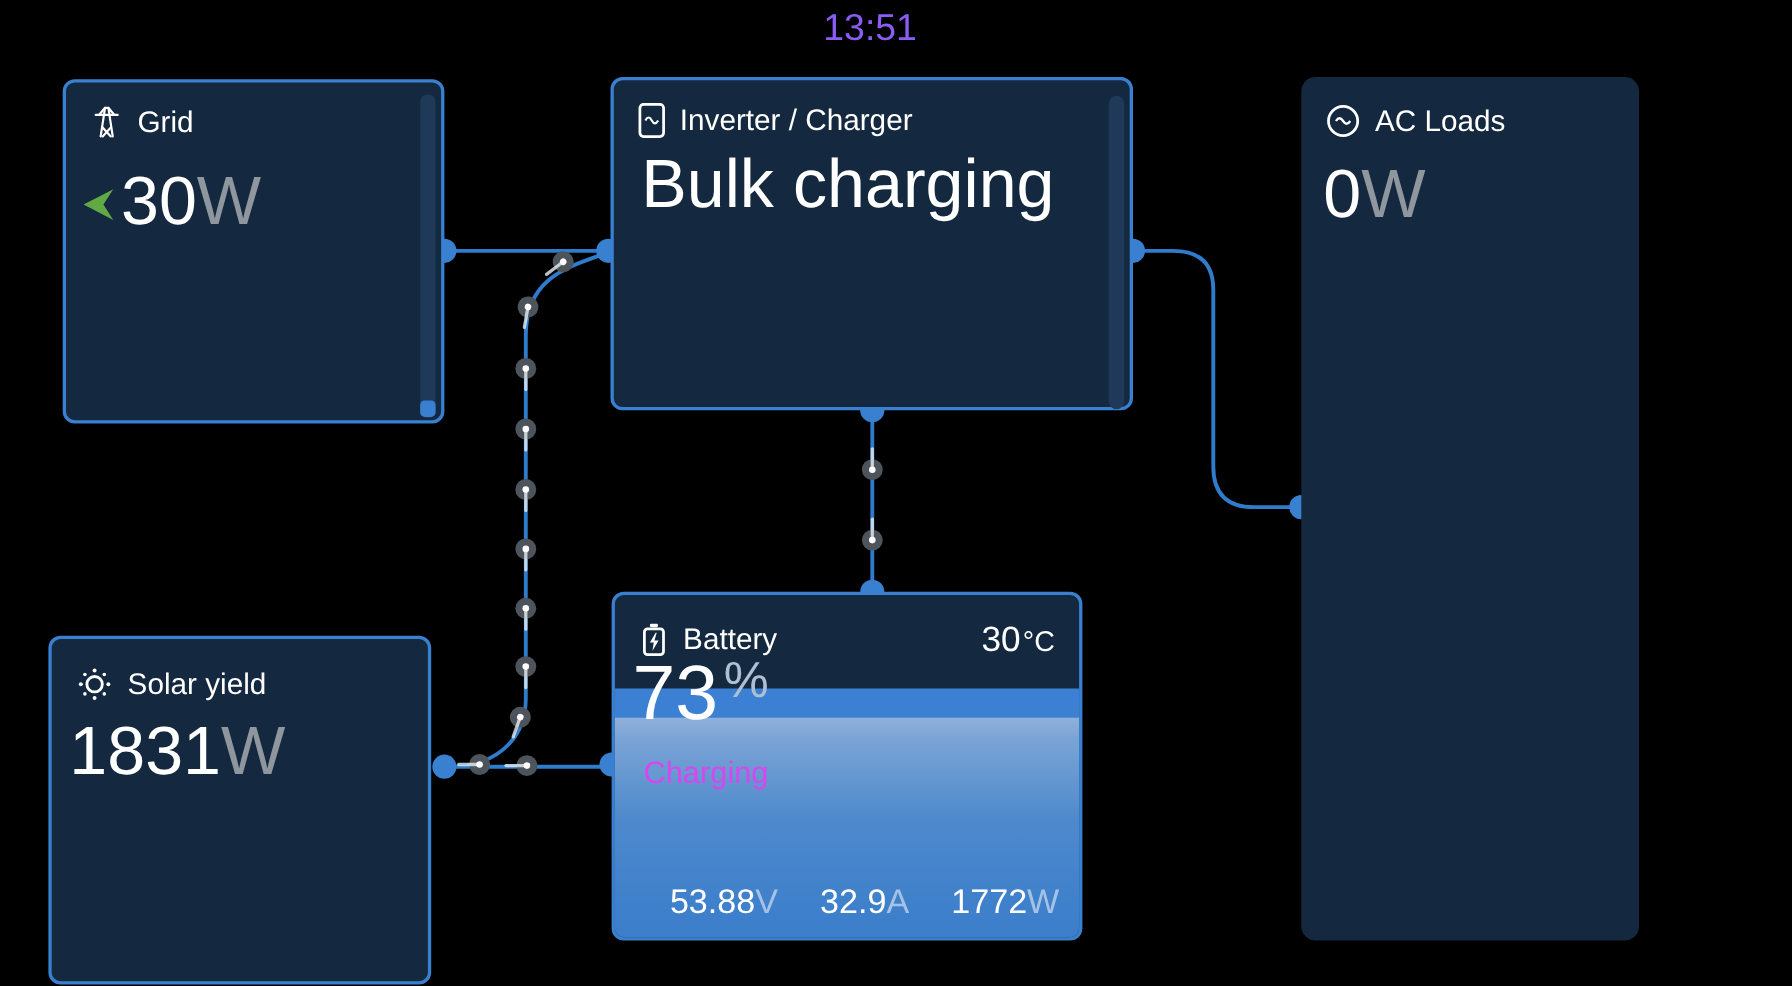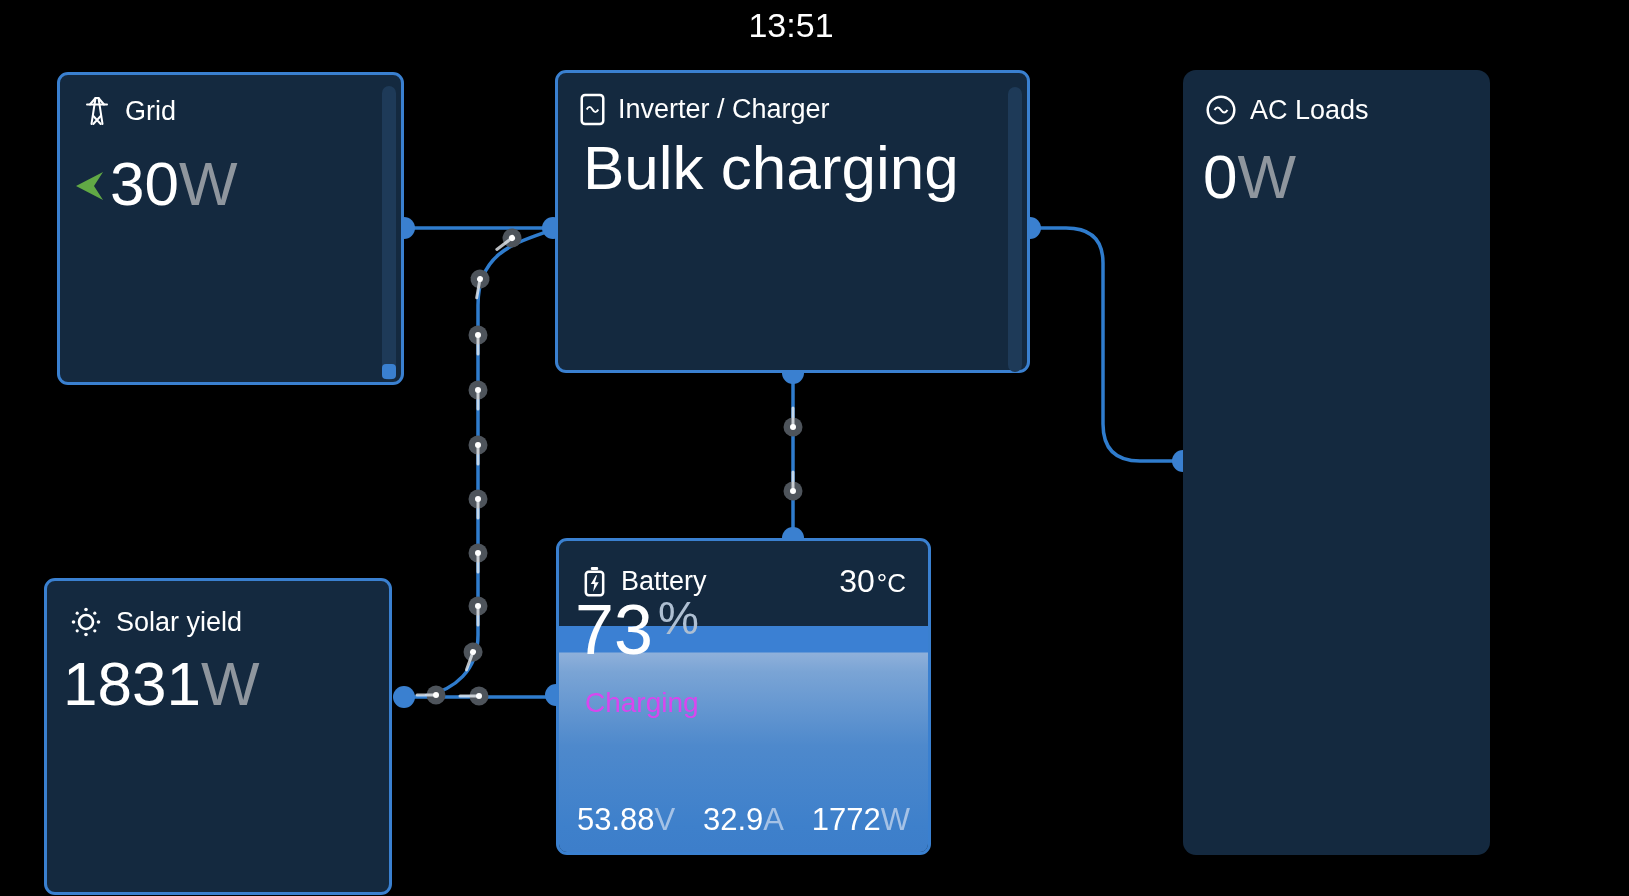--- a/index.html
+++ b/index.html
@@ -1,19 +1,19 @@
 <!DOCTYPE html>
 <html><head>
 <meta charset="utf-8">
 <style>
   html,body{margin:0;padding:0;background:#000;}
   body{font-family:"Liberation Sans","DejaVu Sans",sans-serif;-webkit-font-smoothing:antialiased;}
   #stage{position:relative;width:1629px;height:896px;background:#000;overflow:hidden;}
 
-  .time{position:absolute;left:0;top:6px;width:1582px;text-align:center;color:#ffffff;
+  .time{position:absolute;left:0;top:6px;width:1582px;text-align:center;color:#8b5cf6;
         font-size:34px;font-weight:400;z-index:3;}
 
   .flow-svg{position:absolute;left:0;top:0;z-index:1;}
 
   .card{position:absolute;background:#14293f;border-radius:11px;z-index:2;box-sizing:border-box;}
   .card.bordered{border:3px solid #3a80d0;}
 
   .title-row{position:absolute;left:22px;right:22px;top:20px;display:flex;align-items:center;
              gap:13px;color:#fff;font-size:27px;font-weight:400;}
   .title-row .spacer{flex:1;}
@@ -35,21 +35,21 @@
                #4e89cc 120px,#3e80cb 200px,#3d7eca 100%);}
   #battery-header{position:absolute;left:0;right:0;top:0;height:85px;border-radius:8px 8px 0 0;}
   .temp{display:flex;align-items:baseline;color:#fff;font-size:32px;}
   .temp .deg{font-size:26px;margin-left:2px;}
   .soc-row{position:absolute;left:16px;top:54px;display:flex;align-items:flex-start;color:#fff;
            font-size:70px;line-height:1;z-index:2;}
   .soc-row .pct{font-size:46px;color:#aebfd2;margin-left:5px;}
   .charging{position:absolute;left:26px;top:146px;font-size:28px;color:#d946ef;z-index:2;}
   .batt-values{position:absolute;left:18px;right:18px;bottom:14px;display:flex;
                justify-content:space-between;align-items:baseline;z-index:2;}
-  .batt-values .v{display:flex;align-items:baseline;color:#fff;font-size:31px;}
+  .batt-values .v{display:flex;align-items:baseline;color:#fff;font-size:31px;margin-left:32px;}
 </style>
 </head>
 <body>
 
 <div id="stage">
 
   <div class="time">13:51</div>
 
   <svg class="flow-svg" width="1629" height="896">
     <g stroke="#2f7ccd" stroke-width="3.5" fill="none">
@@ -213,21 +213,21 @@
         </svg>
       </span>
       <span>Solar yield</span>
     </div>
     <div class="value-row" style="left:16px;top:72px;">
       <span>1831</span>
       <span class="unit-gray">W</span>
     </div>
   </div>
 
-  <div class="card bordered" style="left:556px;top:538px;width:375px;height:317px;">
+  <div class="card bordered" style="left:556px;top:538px;width:428px;height:317px;">
     <div id="battery-fill"></div>
     <div id="battery-header">
       <div class="title-row" style="top:22px;">
         <span class="icon">
           <svg width="27" height="33" viewBox="0 0 28 34" fill="none">
             <rect x="5" y="6.8" width="18" height="24.4" rx="3" stroke="#fff" stroke-width="2.6"></rect>
             <rect x="10.2" y="2" width="7.6" height="3.2" rx="1.2" fill="#fff"></rect>
             <path d="M15.6 10.5 L10.2 19.6 h3.6 L12.6 27.5 L18.4 17.7 h-3.9 L16.6 10.5 Z" fill="#fff"></path>
           </svg>
         </span>

